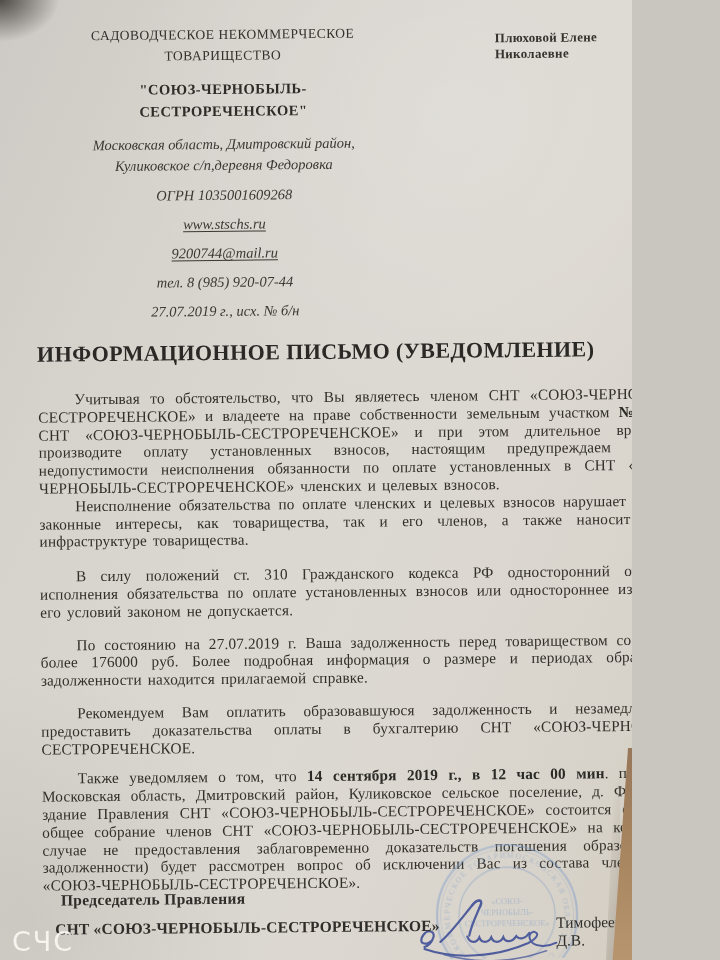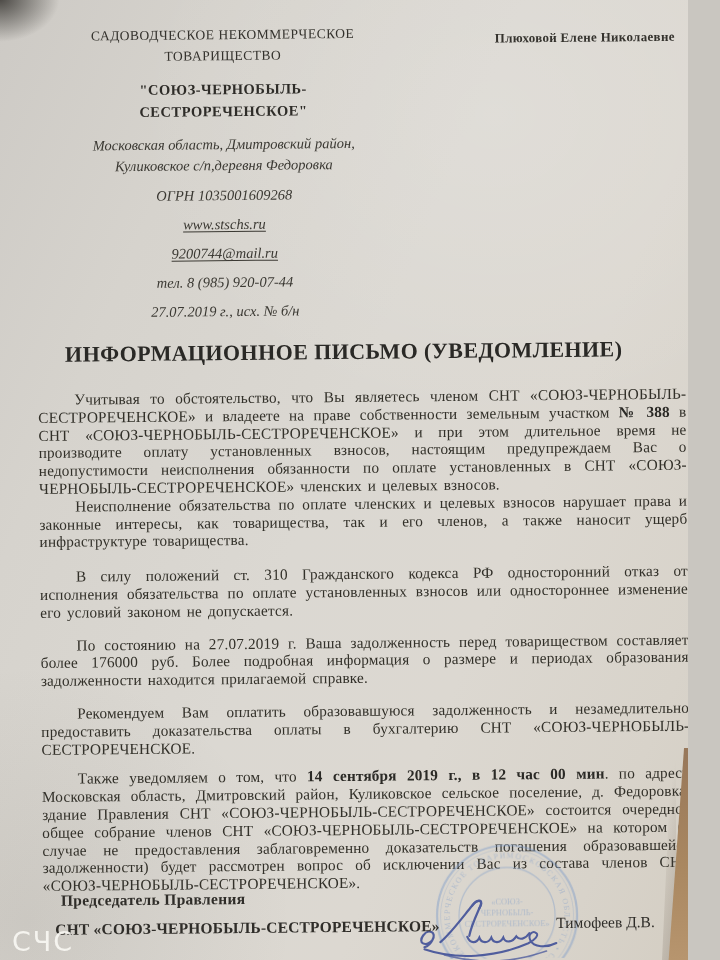--- a/index.html
+++ b/index.html
@@ -3,21 +3,21 @@
 <meta charset="utf-8">
 <style>
   html, body {
     margin: 0; padding: 0;
     width: 720px; height: 960px;
     overflow: hidden;
     background: #c9c6c0;
   }
   .photo {
     position: relative;
-    width: 688px; height: 960px;
+    width: 632px; height: 960px;
     overflow: hidden;
     font-family: "Liberation Serif", serif;
     color: #33312c;
     background:
       radial-gradient(90% 55% at 72% 12%, rgba(255,255,255,0.13), rgba(255,255,255,0) 60%),
       radial-gradient(55% 38% at 4% 96%, rgba(80,75,66,0.10), rgba(80,75,66,0) 70%),
       linear-gradient(113deg, #cdcac5 0%, #d6d3cd 22%, #dbd8d2 48%, #dcd8d1 68%, #d8d3ca 88%, #d4cec3 100%);
   }
   .tilt { position: absolute; inset: 0; transform: rotate(-0.55deg); transform-origin: 50% 40%; }
 

